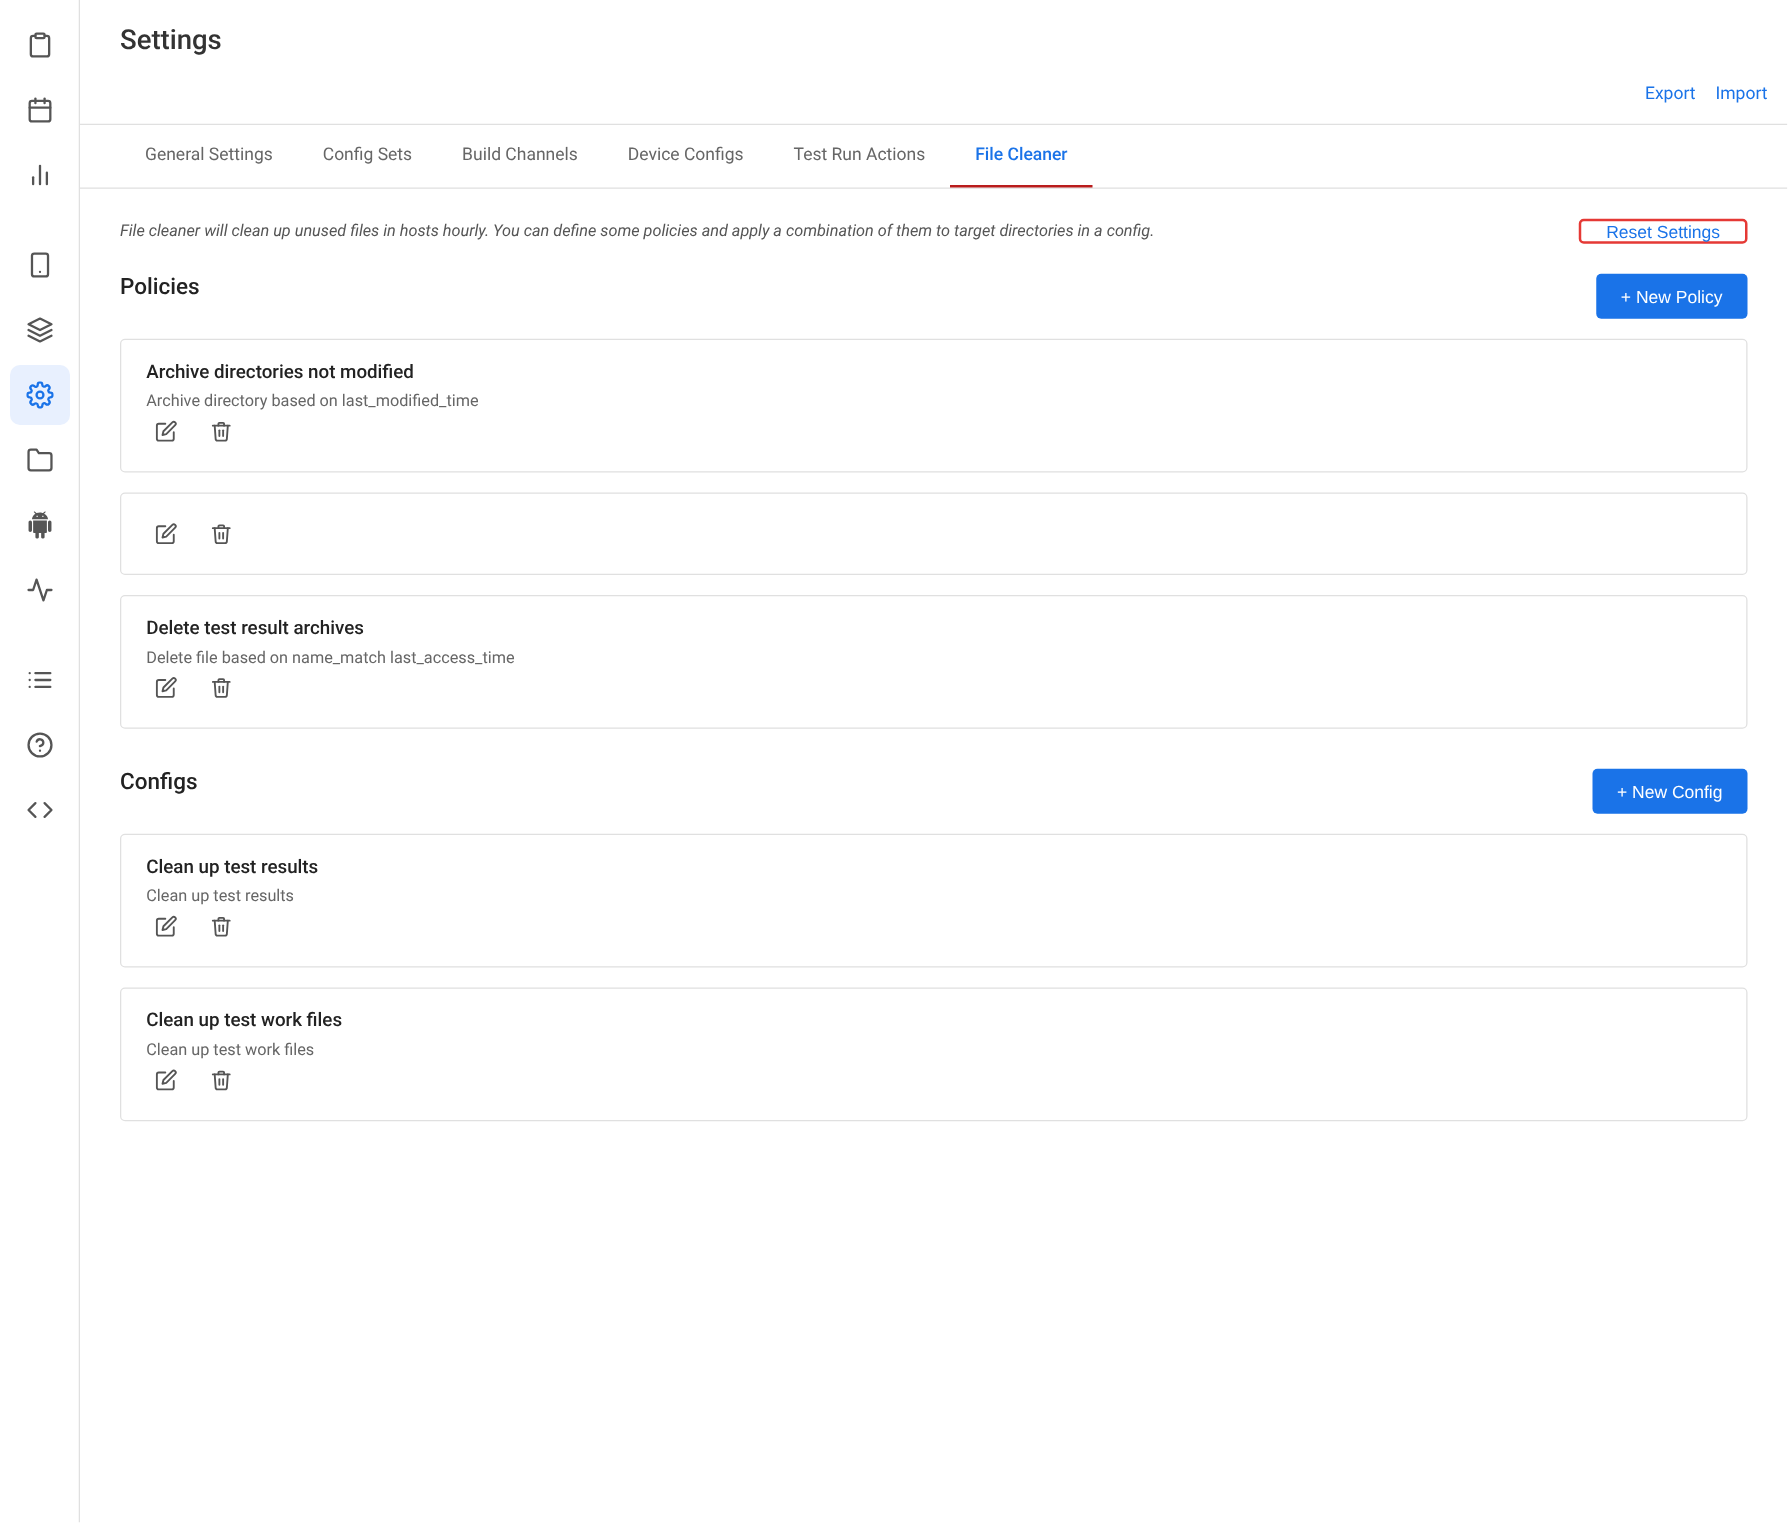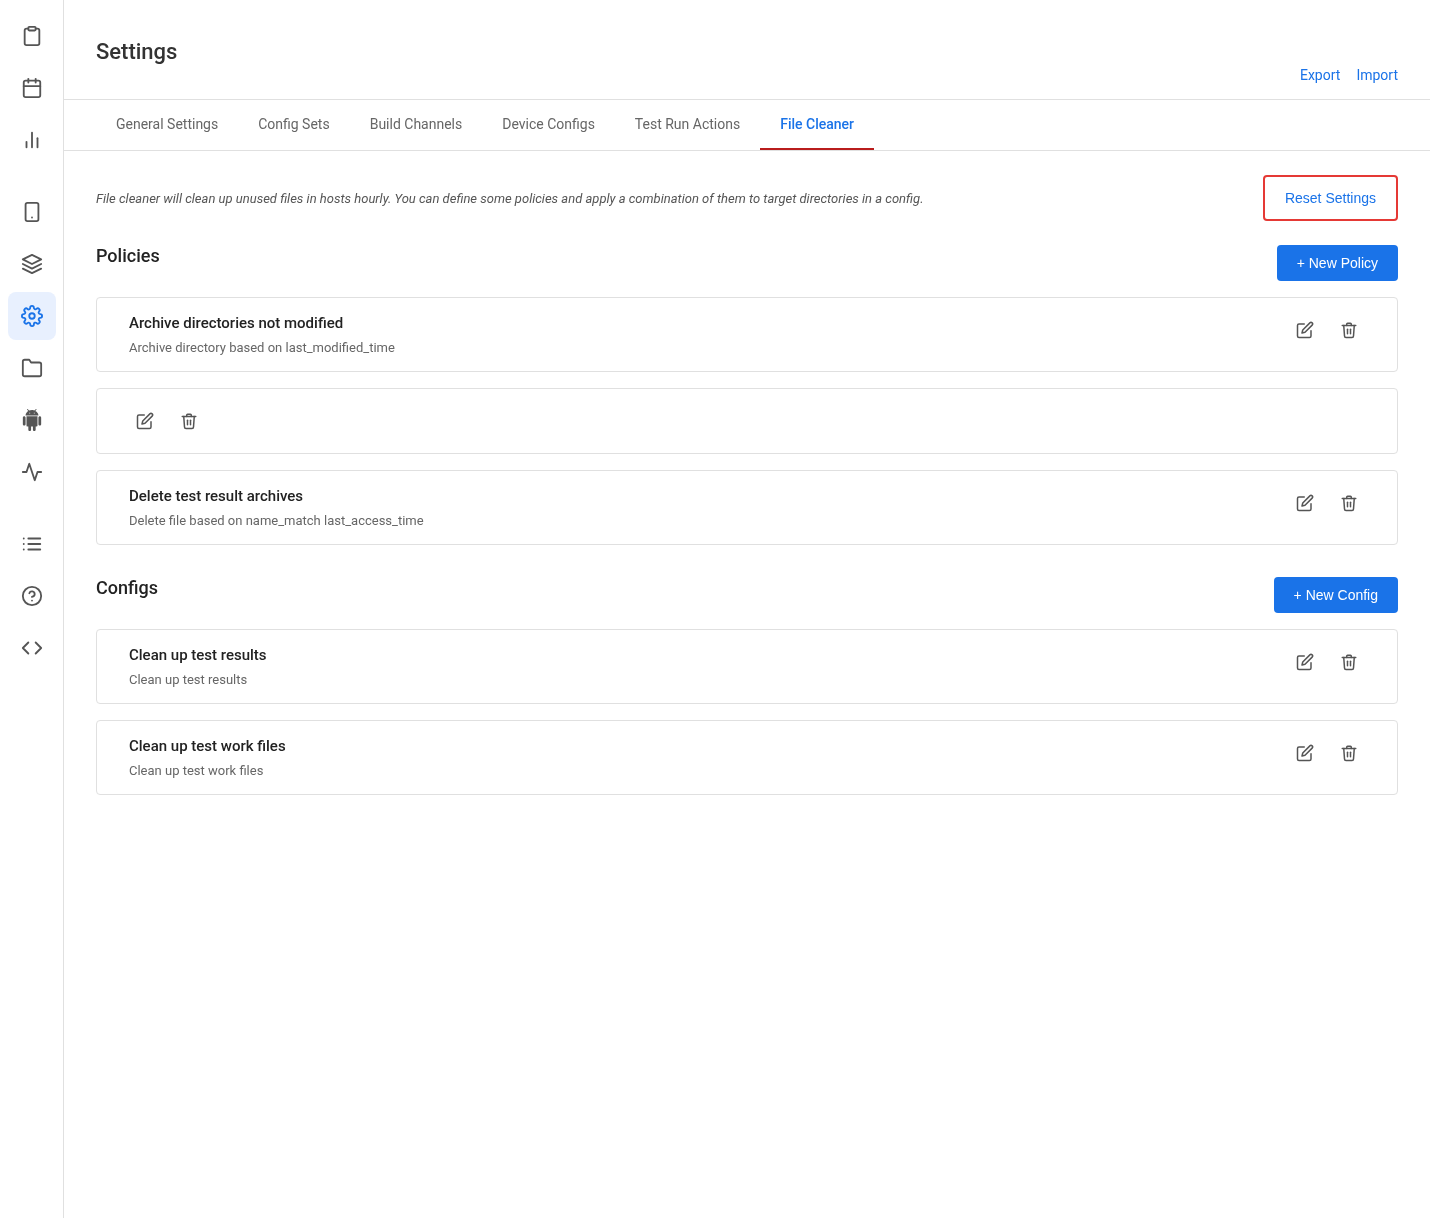--- a/index.html
+++ b/index.html
@@ -34,23 +34,23 @@
     .main {
       flex: 1;
       display: flex;
       flex-direction: column;
       overflow: hidden;
     }
 
     
     .header {
       display: flex;
-      align-items: center;
+      align-items: flex-start;
       justify-content: space-between;
-      padding: 20px 32px 16px 32px;
+      padding: 20px 16px 16px 32px;
       border-bottom: 1px solid #e0e0e0;
     }
     .header-title {
       font-size: 22px;
       font-weight: 500;
       color: #333;
     }
     .header-actions {
       display: flex;
       gap: 16px;
@@ -99,21 +99,21 @@
       margin-bottom: 24px;
     }
     .description-text {
       font-size: 13px;
       color: #555;
       flex: 1;
       margin-right: 24px;
       font-style: italic;
     }
     .reset-btn {
-      padding: 13px 20px;
+      padding: 0 20px;
       border: 2px solid #e53935;
       background: #fff;
       color: #1a73e8;
       font-size: 14px;
       border-radius: 4px;
       cursor: pointer;
       white-space: nowrap;
       font-weight: 500;
     }
 
@@ -138,25 +138,26 @@
       font-size: 14px;
       cursor: pointer;
       font-weight: 500;
     }
 
     
     .card {
       border: 1px solid #e0e0e0;
       border-radius: 4px;
       margin-bottom: 16px;
-      padding: 16px 32px;
+      padding: 16px 20px;
       background: #fff;
       display: flex;
       align-items: flex-start;
       justify-content: space-between;
+      flex-direction: column;
     }
     .card-content {
       display: flex;
       flex-direction: column;
       gap: 8px;
     }
     .card-title {
       font-size: 15px;
       font-weight: 500;
       color: #222;

